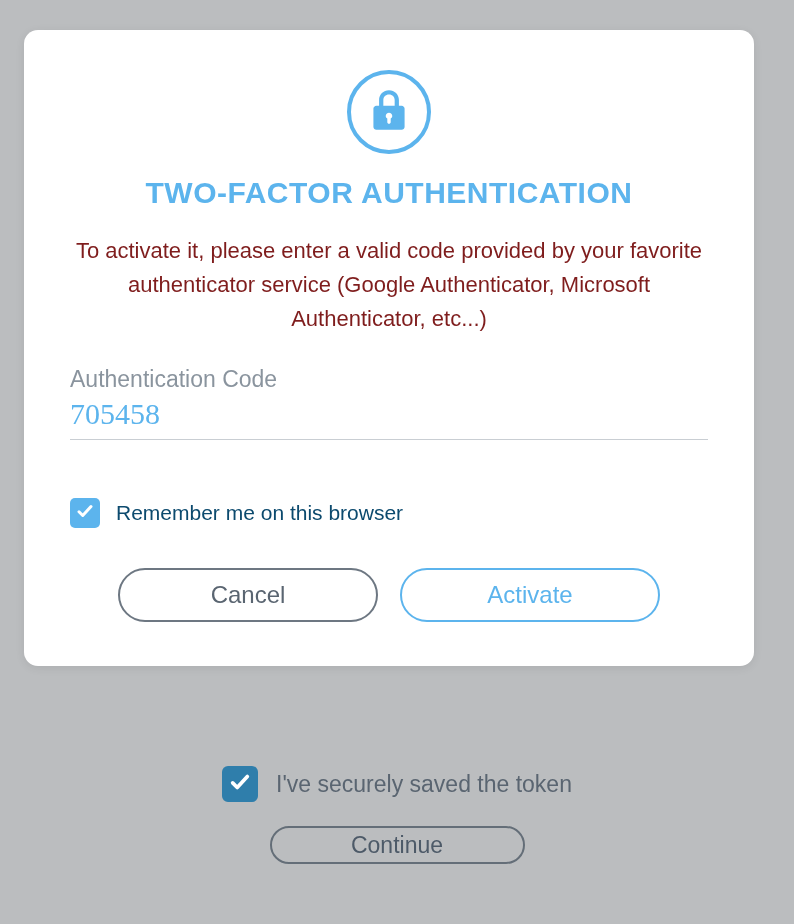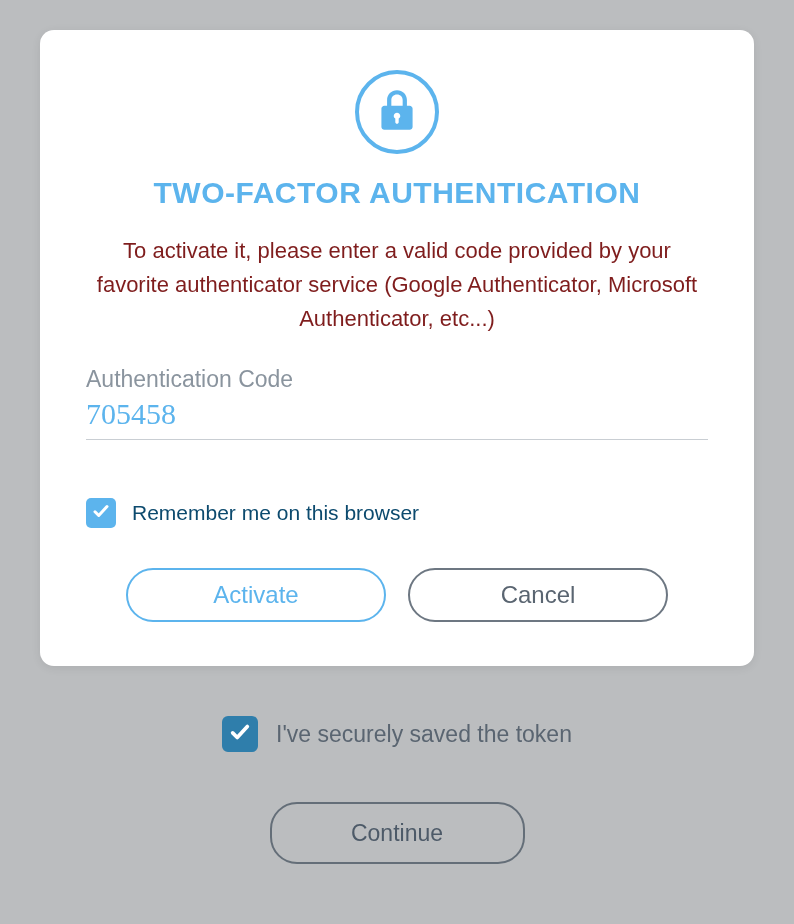--- a/index.html
+++ b/index.html
@@ -24,52 +24,52 @@
       width: 560px;
       display: flex;
       flex-direction: column;
       align-items: center;
       color: #4d5a68;
     }
     .bg-checkbox-row {
       display: flex;
       align-items: center;
       gap: 18px;
-      margin-bottom: 50px;
+      margin-bottom: 24px;
     }
     .bg-checkbox {
       width: 36px;
       height: 36px;
       border-radius: 6px;
       background: #2f7eab;
       display: flex;
       align-items: center;
       justify-content: center;
       color: #fff;
     }
     .bg-checkbox svg { width: 22px; height: 22px; }
     .bg-label {
       font-size: 23px;
       color: #5a6571;
     }
     .bg-continue {
       width: 255px;
-      height: 62px;
+      height: 38px;
       border: 2px solid #646e78;
       border-radius: 27px;
       background: transparent;
       color: #4d5a68;
       font-size: 23px;
       cursor: pointer;
     }
 
     
     .modal {
       position: absolute;
-      left: 40px;
+      left: 24px;
       right: 40px;
       top: 30px;
       background: #ffffff;
       border-radius: 14px;
       padding: 32px 46px 44px 46px;
       box-shadow: 0 2px 10px rgba(0,0,0,0.08);
     }
     .modal-header {
       display: flex;
       flex-direction: column;
@@ -212,16 +212,16 @@
       <span>
         <svg viewBox="0 0 24 24" fill="none" stroke="currentColor" stroke-width="4" stroke-linecap="round" stroke-linejoin="round">
             <polyline points="4 13 9 18 20 6"></polyline>
           </svg>
       </span>
     </div>
     <span class="remember-label">Remember me on this browser</span>
   </div>
 
   <div class="button-row">
+    <button class="btn btn-cancel">Cancel</button>
     <button class="btn btn-activate">Activate</button>
-    <button class="btn btn-cancel">Cancel</button>
   </div>
 </div>
 
 </body></html>

